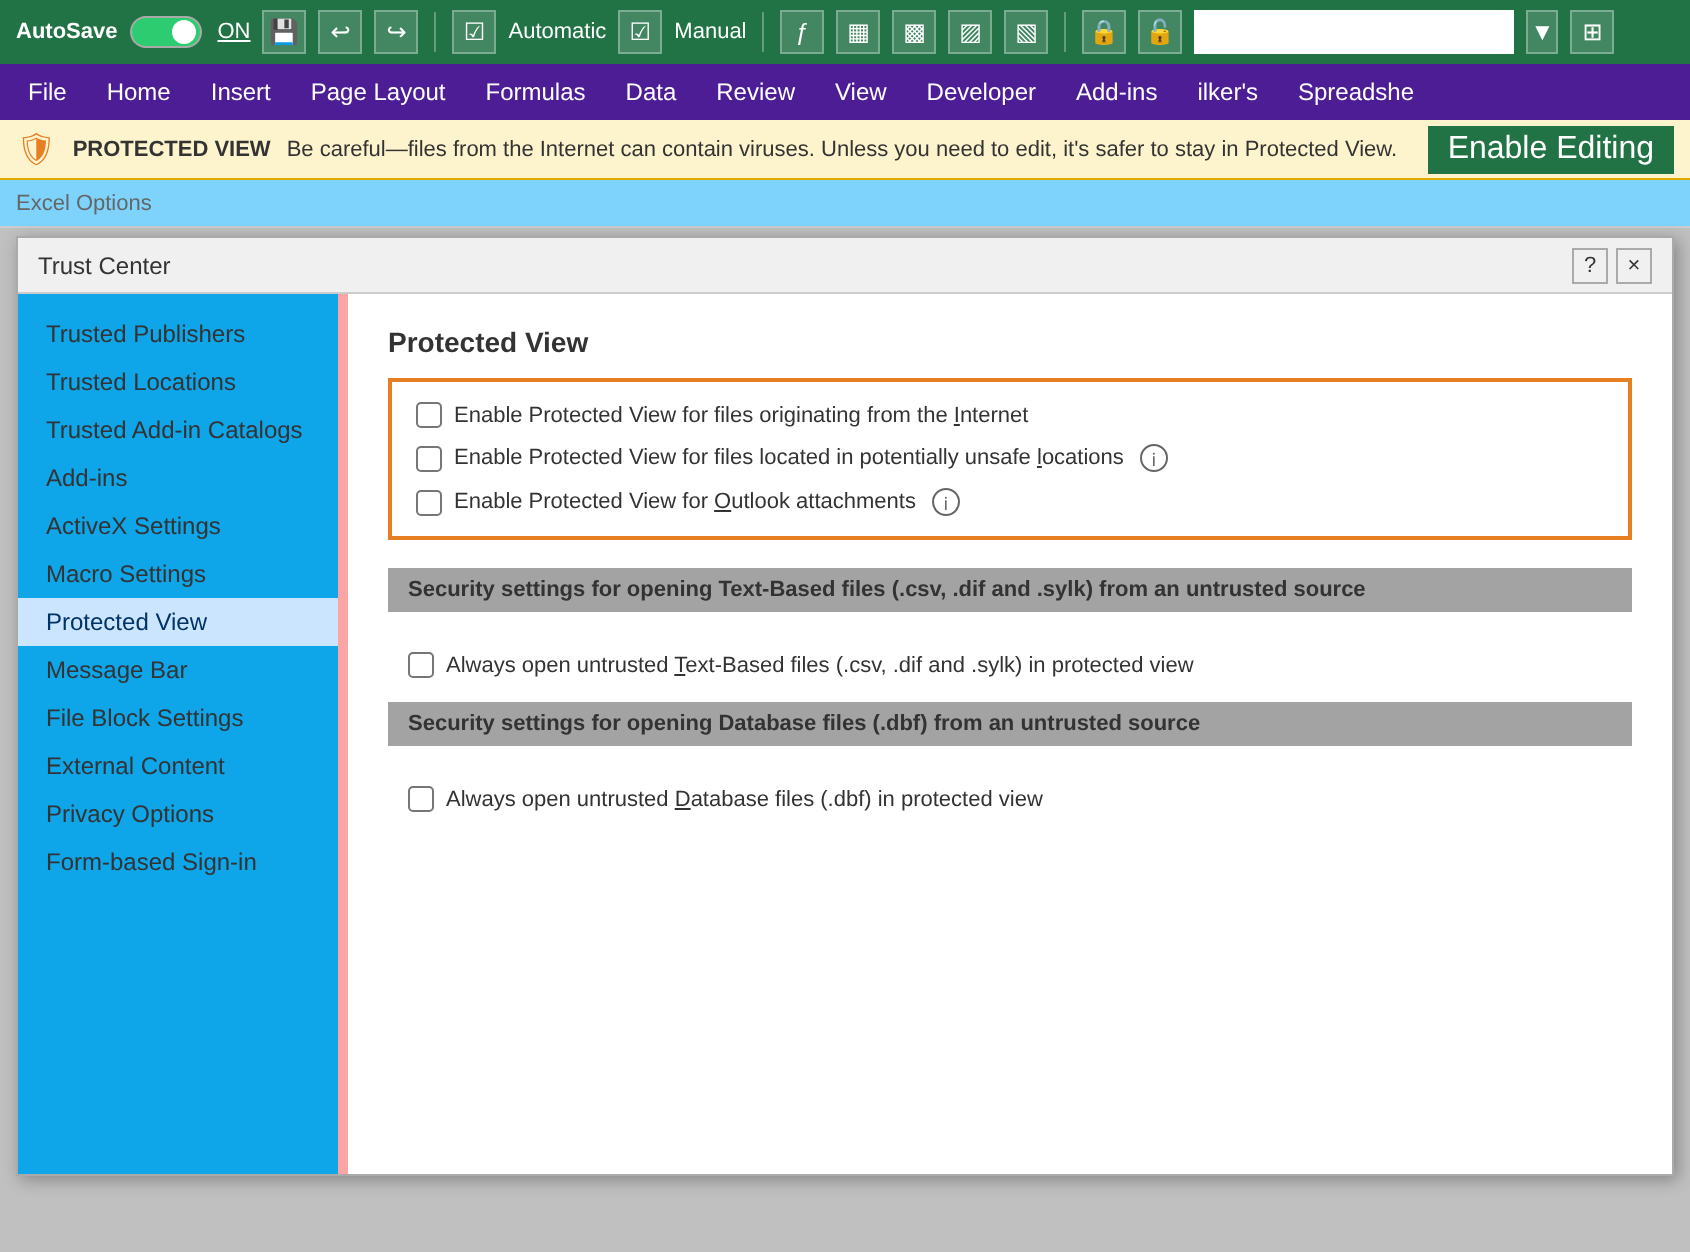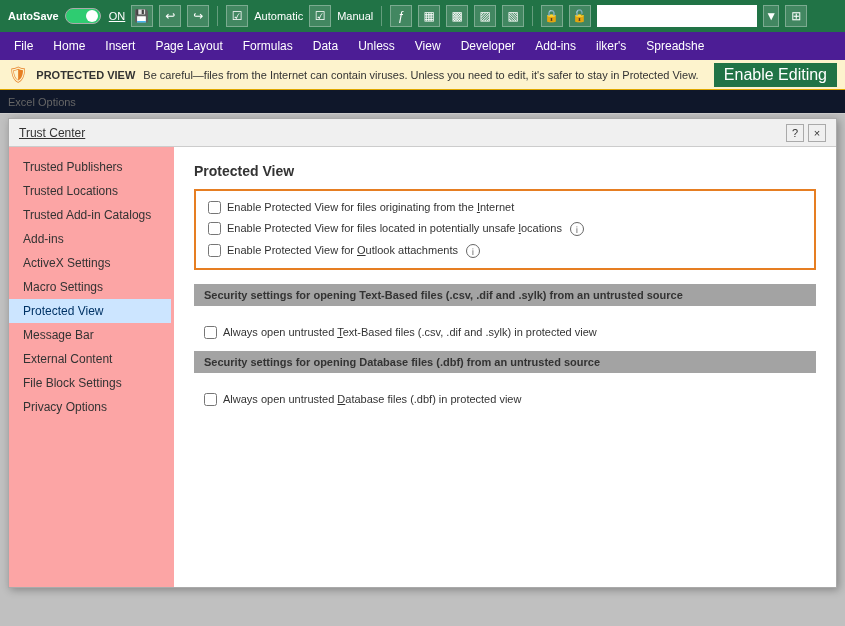--- a/index.html
+++ b/index.html
@@ -21,43 +21,43 @@
     .menu-item { color: white; padding: 4px 10px; font-size: 12px; cursor: pointer; border-radius: 2px; }
 
     
     .protected-bar { background: #fdf3cd; border-bottom: 1px solid #e0a800; height: 30px; display: flex; align-items: center; padding: 0 8px; gap: 8px; }
     .shield-icon { color: #e67e22; font-size: 16px; }
     .pv-label { font-weight: 700; font-size: 11px; color: #333; }
     .pv-text { font-size: 11px; color: #333; flex: 1; }
     .enable-btn { background: #217346; color: white; border: none; padding: 3px 10px; font-size: 16px; cursor: pointer; }
 
     
-    .excel-options-bar { background: #0f172a; border-bottom: 1px solid #ccc; height: 24px; display: flex; align-items: center; padding: 0 8px; font-size: 11px; color: #666; }
+    .excel-options-bar { background: #7dd3fc; border-bottom: 1px solid #ccc; height: 24px; display: flex; align-items: center; padding: 0 8px; font-size: 11px; color: #666; }
     .dialog { background: white; border: 1px solid #aaa; margin: 4px 8px; box-shadow: 2px 2px 8px rgba(0,0,0,0.3); }
     .dialog-titlebar { background: #f0f0f0; border-bottom: 1px solid #ccc; height: 28px; display: flex; align-items: center; padding: 0 10px; justify-content: space-between; }
-    .dialog-title { font-size: 12px; color: #333; font-weight: 400; text-decoration: underline; }
+    .dialog-title { font-size: 12px; color: #333; font-weight: 400; }
     .dialog-controls { display: flex; gap: 4px; align-items: center; }
     .dialog-btn { width: 18px; height: 18px; border: 1px solid #aaa; background: #f0f0f0; display: flex; align-items: center; justify-content: center; cursor: pointer; font-size: 11px; color: #333; }
 
     
     .dialog-body { display: flex; height: 440px; }
 
     
-    .sidebar { width: 165px; border-right: 3px solid #fca5a5; background: #fca5a5; padding: 8px 0; }
+    .sidebar { width: 165px; border-right: 5px solid #fca5a5; background: #0ea5e9; padding: 8px 0; }
     .sidebar-item { padding: 5px 14px; font-size: 12px; color: #333; cursor: pointer; }
     .sidebar-item.active { background: #cce5ff; color: #003366; font-weight: 500; }
 
     
     .main-content { flex: 1; padding: 16px 20px; overflow-y: auto; }
     .section-title { font-size: 14px; font-weight: 600; color: #333; margin-bottom: 10px; }
     .section-desc { font-size: 11px; color: #333; line-height: 1.5; margin-bottom: 14px; }
 
     
     .checkbox-group-bordered { border: 2px solid #e67e22; padding: 10px 12px; margin-bottom: 14px; }
-    .checkbox-row { display: flex; gap: 6px; margin-bottom: 8px; }
+    .checkbox-row { display: flex; align-items: center; gap: 6px; margin-bottom: 8px; }
     .checkbox-row:last-child { margin-bottom: 0; }
     .checkbox-row input[type="checkbox"] { width: 13px; height: 13px; cursor: pointer; }
     .checkbox-label { font-size: 11px; color: #333; }
     .info-icon { display: inline-flex; align-items: center; justify-content: center; width: 14px; height: 14px; border-radius: 50%; border: 1px solid #666; font-size: 9px; color: #666; cursor: pointer; margin-left: 2px; }
 
     
     .subsection-header { background: #a3a3a3; padding: 5px 10px; font-size: 11px; font-weight: 600; color: #333; margin-bottom: 20px; }
     .subsection { margin-bottom: 12px; }
 
     .underline { text-decoration: underline; }
@@ -93,21 +93,21 @@
   <div class="ribbon-icon">⊞</div>
 </div>
 
 <div class="menu-bar">
   <div class="menu-item">File</div>
   <div class="menu-item">Home</div>
   <div class="menu-item">Insert</div>
   <div class="menu-item">Page Layout</div>
   <div class="menu-item">Formulas</div>
   <div class="menu-item">Data</div>
-  <div class="menu-item">Unless</div>
+  <div class="menu-item">Review</div>
   <div class="menu-item">View</div>
   <div class="menu-item">Developer</div>
   <div class="menu-item">Add-ins</div>
   <div class="menu-item">ilker's</div>
   <div class="menu-item">Spreadshe</div>
 </div>
 
 <div class="protected-bar">
   <span class="shield-icon">🛡</span>
   <span class="pv-label">PROTECTED VIEW</span>
@@ -132,23 +132,24 @@
 
     <div class="sidebar">
       <div class="sidebar-item">Trusted Publishers</div>
       <div class="sidebar-item">Trusted Locations</div>
       <div class="sidebar-item">Trusted Add-in Catalogs</div>
       <div class="sidebar-item">Add-ins</div>
       <div class="sidebar-item">ActiveX Settings</div>
       <div class="sidebar-item">Macro Settings</div>
       <div class="sidebar-item active">Protected View</div>
       <div class="sidebar-item">Message Bar</div>
+      <div class="sidebar-item">File Block Settings</div>
       <div class="sidebar-item">External Content</div>
-      <div class="sidebar-item">File Block Settings</div>
       <div class="sidebar-item">Privacy Options</div>
+      <div class="sidebar-item">Form-based Sign-in</div>
     </div>
 
     <div class="main-content">
       <div class="section-title">Protected View</div>
 
       <div class="checkbox-group-bordered">
         <div class="checkbox-row">
           <input type="checkbox" id="pv-internet" style="">
           <label class="checkbox-label" for="pv-internet">
             Enable Protected View for files originating from the <span class="underline">I</span>nternet

